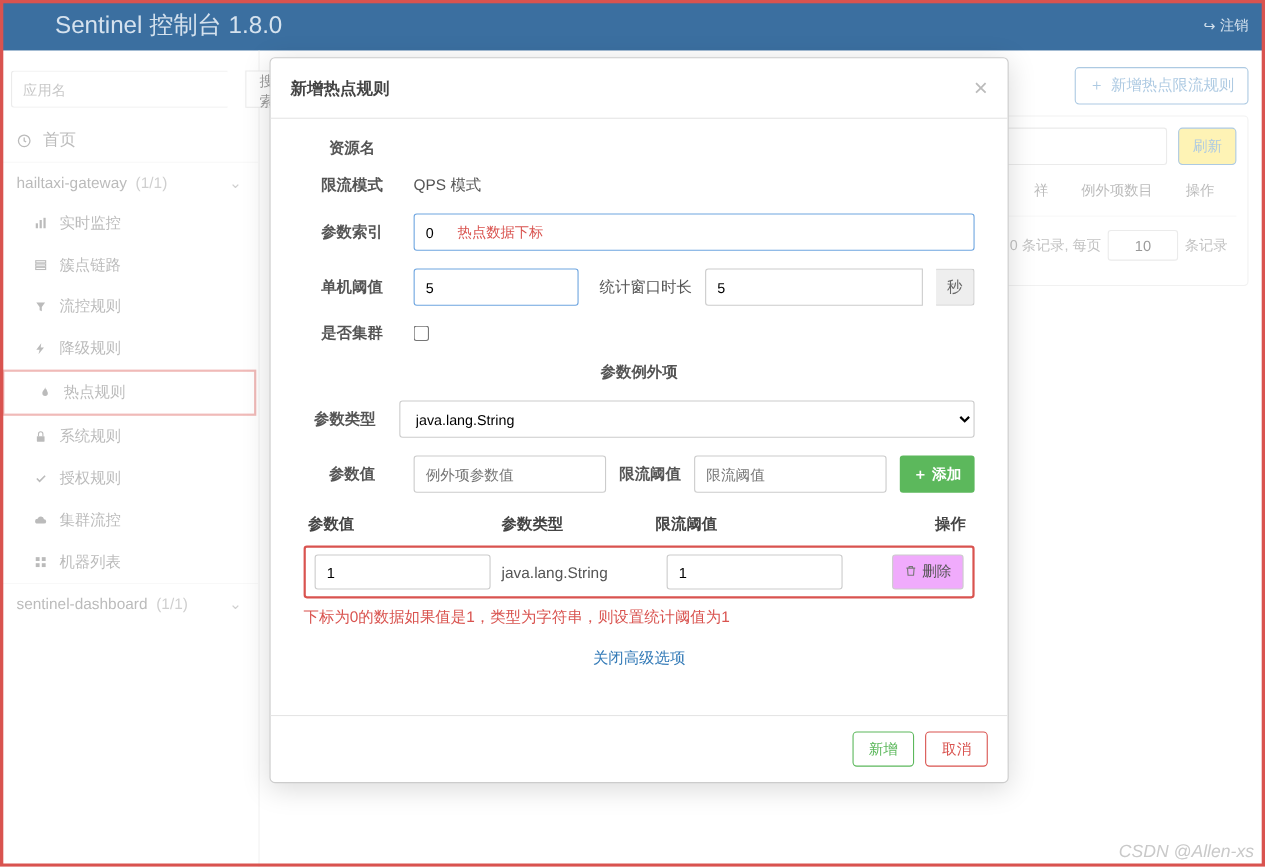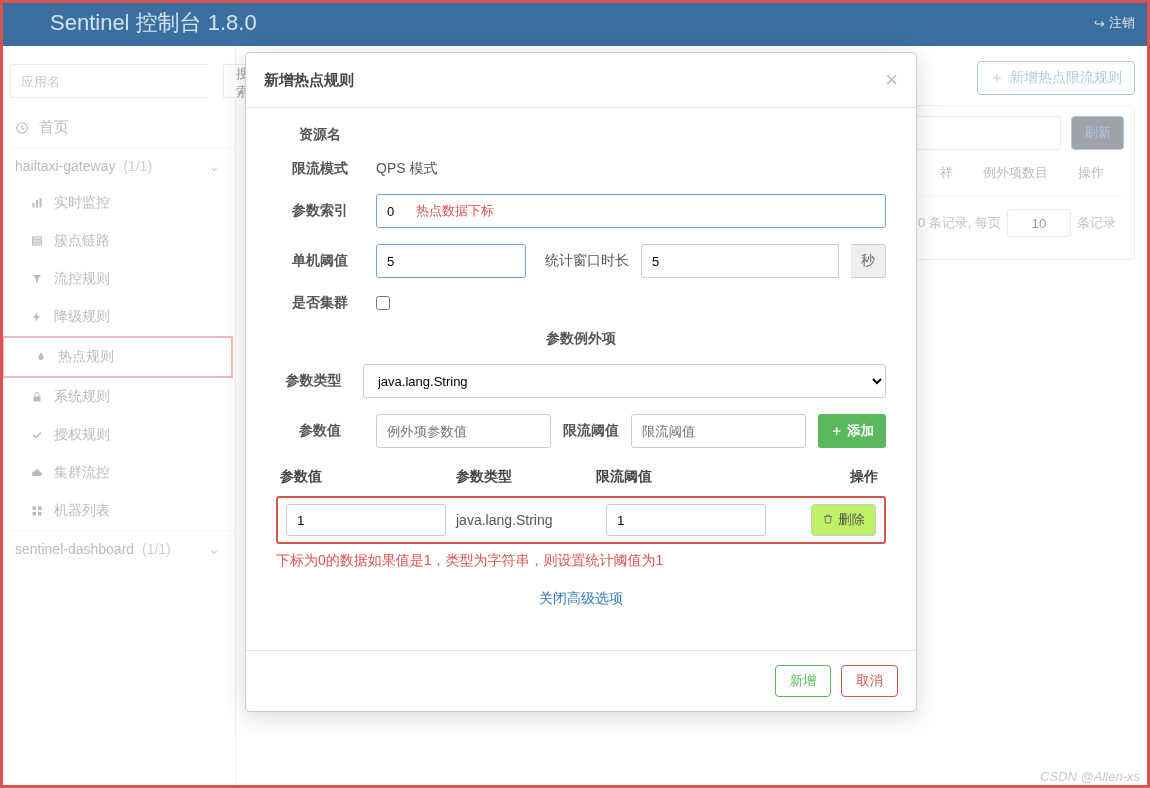--- a/index.html
+++ b/index.html
@@ -71,21 +71,21 @@
     .btn-outline-primary {
       border: 1px solid #337ab7; color: #337ab7; background: #fff;
       padding: 7px 12px; border-radius: 4px; font-size: 14px; cursor: pointer;
       display: inline-flex; align-items: center; gap: 6px;
     }
     .content-card {
       border: 1px solid #ddd; border-radius: 4px; padding: 10px;
     }
     .resource-row { display: flex; align-items: center; gap: 10px; justify-content: flex-end; }
     .resource-row input { border: 1px solid #ccc; height: 34px; padding: 0 10px; border-radius: 3px; width: 400px; }
-    .refresh-btn { border: 1px solid #337ab7; color: #337ab7; background: #0f172a; padding: 7px 12px; border-radius: 4px; cursor: pointer; }
+    .refresh-btn { border: 1px solid #337ab7; color: #337ab7; background: #fde047; padding: 7px 12px; border-radius: 4px; cursor: pointer; }
     .table-head { display: flex; justify-content: flex-end; gap: 30px; padding: 14px 20px; color: #555; font-size: 13px; border-bottom: 1px solid #eee; }
     .pager { display: flex; justify-content: flex-end; align-items: center; gap: 6px; padding: 12px 8px; color: #666; font-size: 13px; }
     .pager input { border: 1px solid #ccc; width: 64px; height: 28px; text-align: center; border-radius: 3px; }
     
     .modal-backdrop {
       position: absolute; inset: 46px 0 0 0;
       background: rgba(255,255,255,0.6);
       z-index: 50;
     }
     .modal {
@@ -129,35 +129,35 @@
     .param-table-head > div:nth-child(4){ flex: 1; text-align: right; padding-right: 8px; }
     .param-row-box {
       border: 2px solid #d9534f; border-radius: 3px; padding: 6px 8px;
       display: flex; align-items: center; gap: 10px;
     }
     .param-row-box input { border: 1px solid #ccc; height: 32px; padding: 0 10px; border-radius: 3px; }
     .param-row-box .pv { width: 160px; }
     .param-row-box .ptype { width: 140px; color: #555; }
     .param-row-box .pthresh { width: 160px; }
     .btn-del {
-      margin-left: auto; border: 1px solid #ccc; background: #bef264;
+      margin-left: auto; border: 1px solid #ccc; background: #f0abfc;
       height: 32px; padding: 0 10px; border-radius: 3px; cursor: pointer;
       display: inline-flex; align-items: center; gap: 4px; color: #555;
     }
     .annot { color: #d9534f; font-size: 14px; margin-top: 8px; }
     .annot-idx { color: #d9534f; font-size: 13px; position: absolute; }
     .close-adv { text-align: center; margin: 20px 0 24px; }
     .close-adv a { color: #337ab7; cursor: pointer; }
     .modal-footer {
       border-top: 1px solid #e5e5e5; padding: 14px 18px;
       display: flex; justify-content: flex-end; gap: 10px;
     }
     .btn-green { border: 1px solid #5cb85c; color: #5cb85c; background: #fff; padding: 6px 14px; border-radius: 4px; cursor: pointer; }
     .btn-red { border: 1px solid #d9534f; color: #d9534f; background: #fff; padding: 6px 14px; border-radius: 4px; cursor: pointer; }
-    .watermark { position: absolute; bottom: 4px; right: 10px; color: #c9c9c9; font-size: 13px; z-index: 210; font-style: italic;}
+    .watermark { position: absolute; bottom: 4px; right: 10px; color: #c9c9c9; font-size: 16px; z-index: 210; font-style: italic;}
   </style>
 </head>
 <body>
 
 <div class="header">
   <span class="title">Sentinel 控制台 1.8.0</span>
   <span class="logout">
     <span>↪</span>
     <span>注销</span>
   </span>

